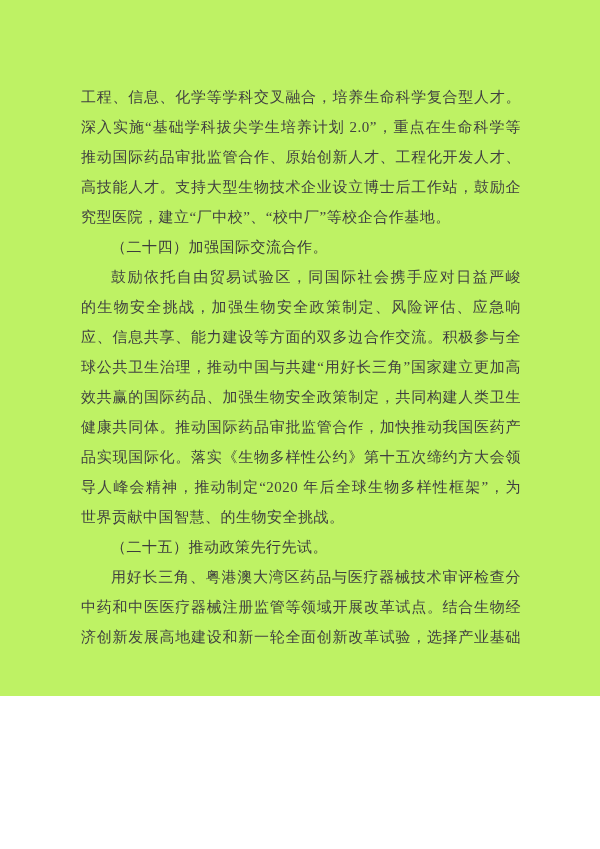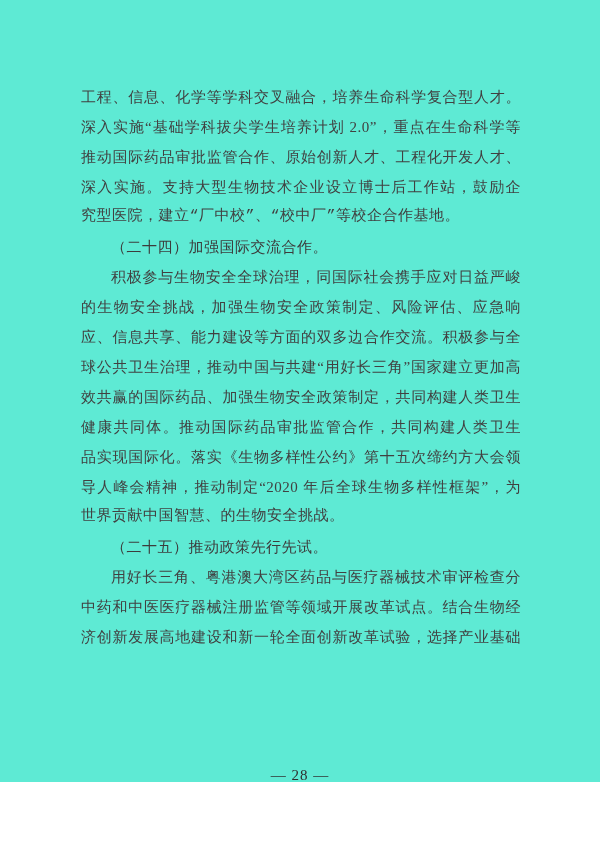--- a/index.html
+++ b/index.html
@@ -3,22 +3,22 @@
 <meta charset="utf-8">
 <style>
   html, body {
     margin: 0;
     padding: 0;
     background: #ffffff;
   }
   .page {
     position: relative;
     width: 600px;
-    height: 782px;
-    background: #5eead4;
+    height: 696px;
+    background: #bef264;
     overflow: hidden;
     font-family: "Liberation Serif", "DejaVu Serif", serif;
   }
   .content {
     position: absolute;
     top: 82px;
     left: 81px;
     width: 440px;
   }
   .line {
@@ -27,21 +27,20 @@
     color: #414141;
     letter-spacing: 0.5px;
     text-align: justify;
     text-align-last: justify;
     text-justify: inter-character;
     white-space: normal;
   }
   .line.plain {
     text-align: left;
     text-align-last: left;
-    font-family: Liberation Mono, monospace;
   }
   .line.indent {
     text-indent: 2em;
   }
   .line.heading {
     text-align: right;
     text-align-last: left;
     text-indent: 2em;
     color: #3c3c3c;
   }
@@ -58,29 +57,29 @@
   }
 </style>
 </head>
 <body>
 
 <div class="page">
   <div class="content">
     <div class="line">工程、信息、化学等学科交叉融合，培养生命科学复合型人才。</div>
     <div class="line">深入实施“基础学科拔尖学生培养计划 2.0”，重点在生命科学等</div>
     <div class="line">推动国际药品审批监管合作、原始创新人才、工程化开发人才、</div>
-    <div class="line">深入实施。支持大型生物技术企业设立博士后工作站，鼓励企</div>
+    <div class="line">高技能人才。支持大型生物技术企业设立博士后工作站，鼓励企</div>
     <div class="line plain">究型医院，建立“厂中校”、“校中厂”等校企合作基地。</div>
     <div class="line heading">（二十四）加强国际交流合作。</div>
-    <div class="line indent">积极参与生物安全全球治理，同国际社会携手应对日益严峻</div>
+    <div class="line indent">鼓励依托自由贸易试验区，同国际社会携手应对日益严峻</div>
     <div class="line">的生物安全挑战，加强生物安全政策制定、风险评估、应急响</div>
     <div class="line">应、信息共享、能力建设等方面的双多边合作交流。积极参与全</div>
     <div class="line">球公共卫生治理，推动中国与共建“用好长三角”国家建立更加高</div>
     <div class="line">效共赢的国际药品、加强生物安全政策制定，共同构建人类卫生</div>
-    <div class="line">健康共同体。推动国际药品审批监管合作，共同构建人类卫生</div>
+    <div class="line">健康共同体。推动国际药品审批监管合作，加快推动我国医药产</div>
     <div class="line">品实现国际化。落实《生物多样性公约》第十五次缔约方大会领</div>
     <div class="line">导人峰会精神，推动制定“2020 年后全球生物多样性框架”，为</div>
     <div class="line plain">世界贡献中国智慧、的生物安全挑战。</div>
     <div class="line heading">（二十五）推动政策先行先试。</div>
     <div class="line indent">用好长三角、粤港澳大湾区药品与医疗器械技术审评检查分</div>
     <div class="line">中药和中医医疗器械注册监管等领域开展改革试点。结合生物经</div>
     <div class="line">济创新发展高地建设和新一轮全面创新改革试验，选择产业基础</div>
   </div>
 
   <div class="footer">— 28 —</div>

